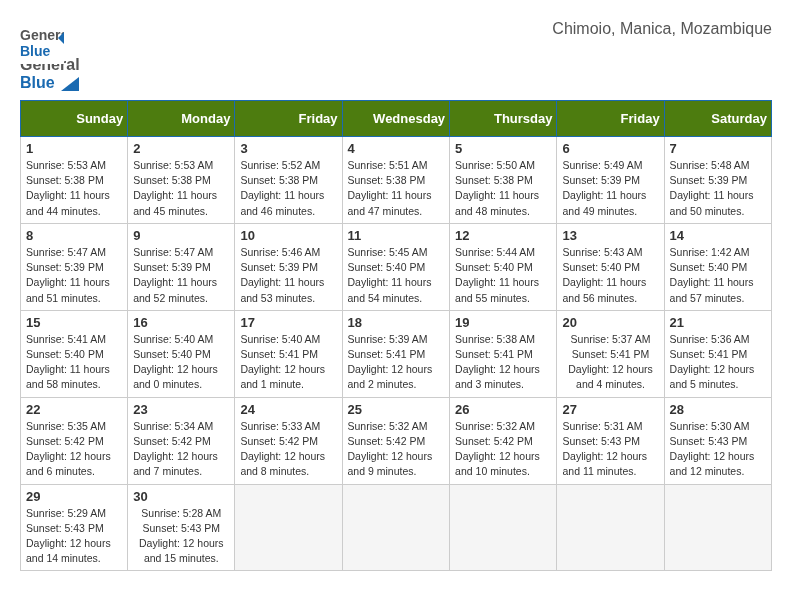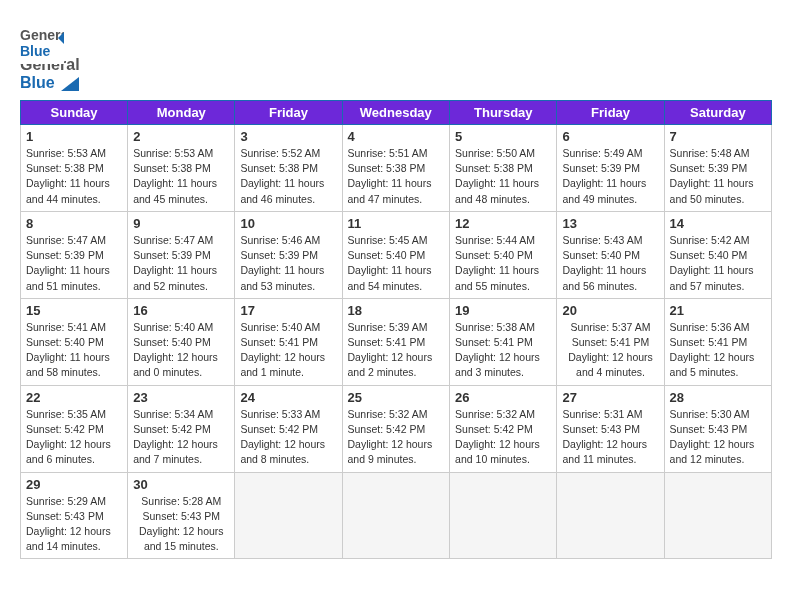--- a/index.html
+++ b/index.html
@@ -32,24 +32,24 @@
     .subtitle {
       font-size: 16px;
       color: #555;
     }
     .calendar {
       width: 100%;
       border-collapse: collapse;
       font-size: 11px;
     }
     .calendar th {
-      background-color: #6d28d9;
+      background-color: #4d7c0f;
       color: white;
-      padding: 4px 4px;
-      text-align: center;
+      padding: 10px 4px;
+      text-align: right;
       font-size: 13px;
       font-weight: bold;
       border: 1px solid #1a6ab1;
     }
     .calendar td {
       border: 1px solid #ccc;
       vertical-align: top;
       padding: 4px 5px;
       width: 108px;
       min-height: 80px;
@@ -91,20 +91,21 @@
     </div>
     <div style="margin-top:-8px;">
       <span style="font-size:16px;font-weight:bold;color:#555;">General</span><br>
       <span style="font-size:16px;font-weight:bold;color:#1a6ab1;">Blue</span>
       <svg style="display:inline;margin-left:2px;vertical-align:middle;" width="18" height="14" viewBox="0 0 18 14">
         <polygon points="0,14 18,0 18,14" fill="#1a6ab1"></polygon>
       </svg>
     </div>
   </div>
   <div class="title-block">
+    <div class="subtitle">Chimoio, Manica, Mozambique</div>
   </div>
 </div>
 
 <table class="calendar">
   <thead>
     <tr>
     <th>Sunday</th>
         <th>Monday</th>
         <th>Friday</th>
         <th>Wednesday</th>
@@ -203,21 +204,21 @@
         </td>
         <td>
           <span class="day-num">13</span>
           <div class="day-info" style="white-space: pre-wrap;">Sunrise: 5:43 AM
 Sunset: 5:40 PM
 Daylight: 11 hours
 and 56 minutes.</div>
         </td>
         <td>
           <span class="day-num">14</span>
-          <div class="day-info" style="white-space: pre-wrap;">Sunrise: 5:42 AM
+          <div class="day-info" style="white-space: pre-wrap;">Sunrise: 1:42 AM
 Sunset: 5:40 PM
 Daylight: 11 hours
 and 57 minutes.</div>
         </td>
       </tr>
       <tr>
         <td>
           <span class="day-num">15</span>
           <div class="day-info" style="white-space: pre-wrap;">Sunrise: 5:41 AM
 Sunset: 5:40 PM

